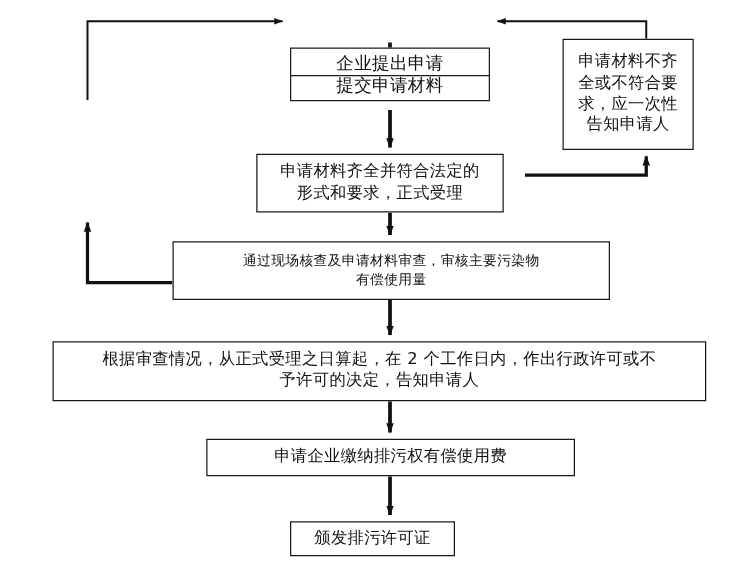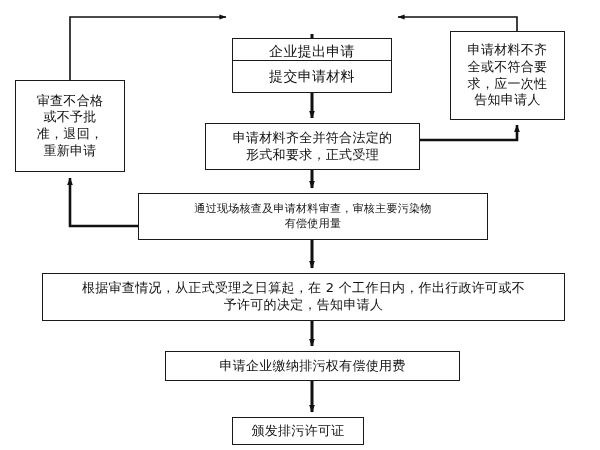--- a/index.html
+++ b/index.html
@@ -32,28 +32,28 @@
     display: flex;
     align-items: center;
     justify-content: center;
     text-align: center;
     line-height: 1.28;
     letter-spacing: 0.3px;
     white-space: pre-line;
     z-index: 2;
   }
   .n-apply      { left:232px; top:6px;   width:160px; height:28px; font-size:14px;margin-top:32px; }
-  .n-submit     { left:232px; top:60px;  width:160px; height:33px; font-size:14px; }
-  .n-accept     { left:205px; top:123px; width:215px; height:47px; font-size:13px; }
+  .n-submit     { left:232px; top:60px;  width:160px; height:21px; font-size:14px;font-family:Liberation Mono, monospace; }
+  .n-accept     { left:205px; top:123px; width:198px; height:47px; font-size:13px; }
   .n-review     { left:138px; top:193px; width:350px; height:47px; font-size:11px; }
   .n-decision   { left:42px;  top:273px; width:523px; height:48px; font-size:13px; }
   .n-fee        { left:165px; top:351px; width:295px; height:30px; font-size:13px; }
   .n-issue      { left:232px; top:417px; width:132px; height:28px; font-size:13px; }
   .n-reject     { left:15px;  top:80px;  width:110px; height:92px; font-size:13px; }
-  .n-incomplete { left:450px; top:31px;  width:115px; height:89px; font-size:13px; }
+  .n-incomplete { left:450px; top:31px;  width:105px; height:89px; font-size:13px; }
 </style>
 </head>
 <body>
 
 <div id="canvas">
 
   <svg id="wires" viewBox="0 0 600 450" width="600" height="450" aria-hidden="true">
     <defs>
       <marker id="ah" markerWidth="9" markerHeight="9" refX="7.4" refY="3.4" orient="auto" markerUnits="userSpaceOnUse">
         <path d="M0,0.4 L8,3.4 L0,6.4 z" fill="#111111"></path>
@@ -114,23 +114,19 @@
   <div class="node n-review">通过现场核查及申请材料审查，审核主要污染物
 有偿使用量</div>
 
   <div class="node n-decision">根据审查情况，从正式受理之日算起，在 2 个工作日内，作出行政许可或不
 予许可的决定，告知申请人</div>
 
   <div class="node n-fee">申请企业缴纳排污权有偿使用费</div>
 
   <div class="node n-issue">颁发排污许可证</div>
 
-  <div class="node n-reject">审查不合格
-或不予批
-准，退回，
-重新申请</div>
 
   <div class="node n-incomplete">申请材料不齐
 全或不符合要
 求，应一次性
 告知申请人</div>
 
 </div>
 
 </body></html>

